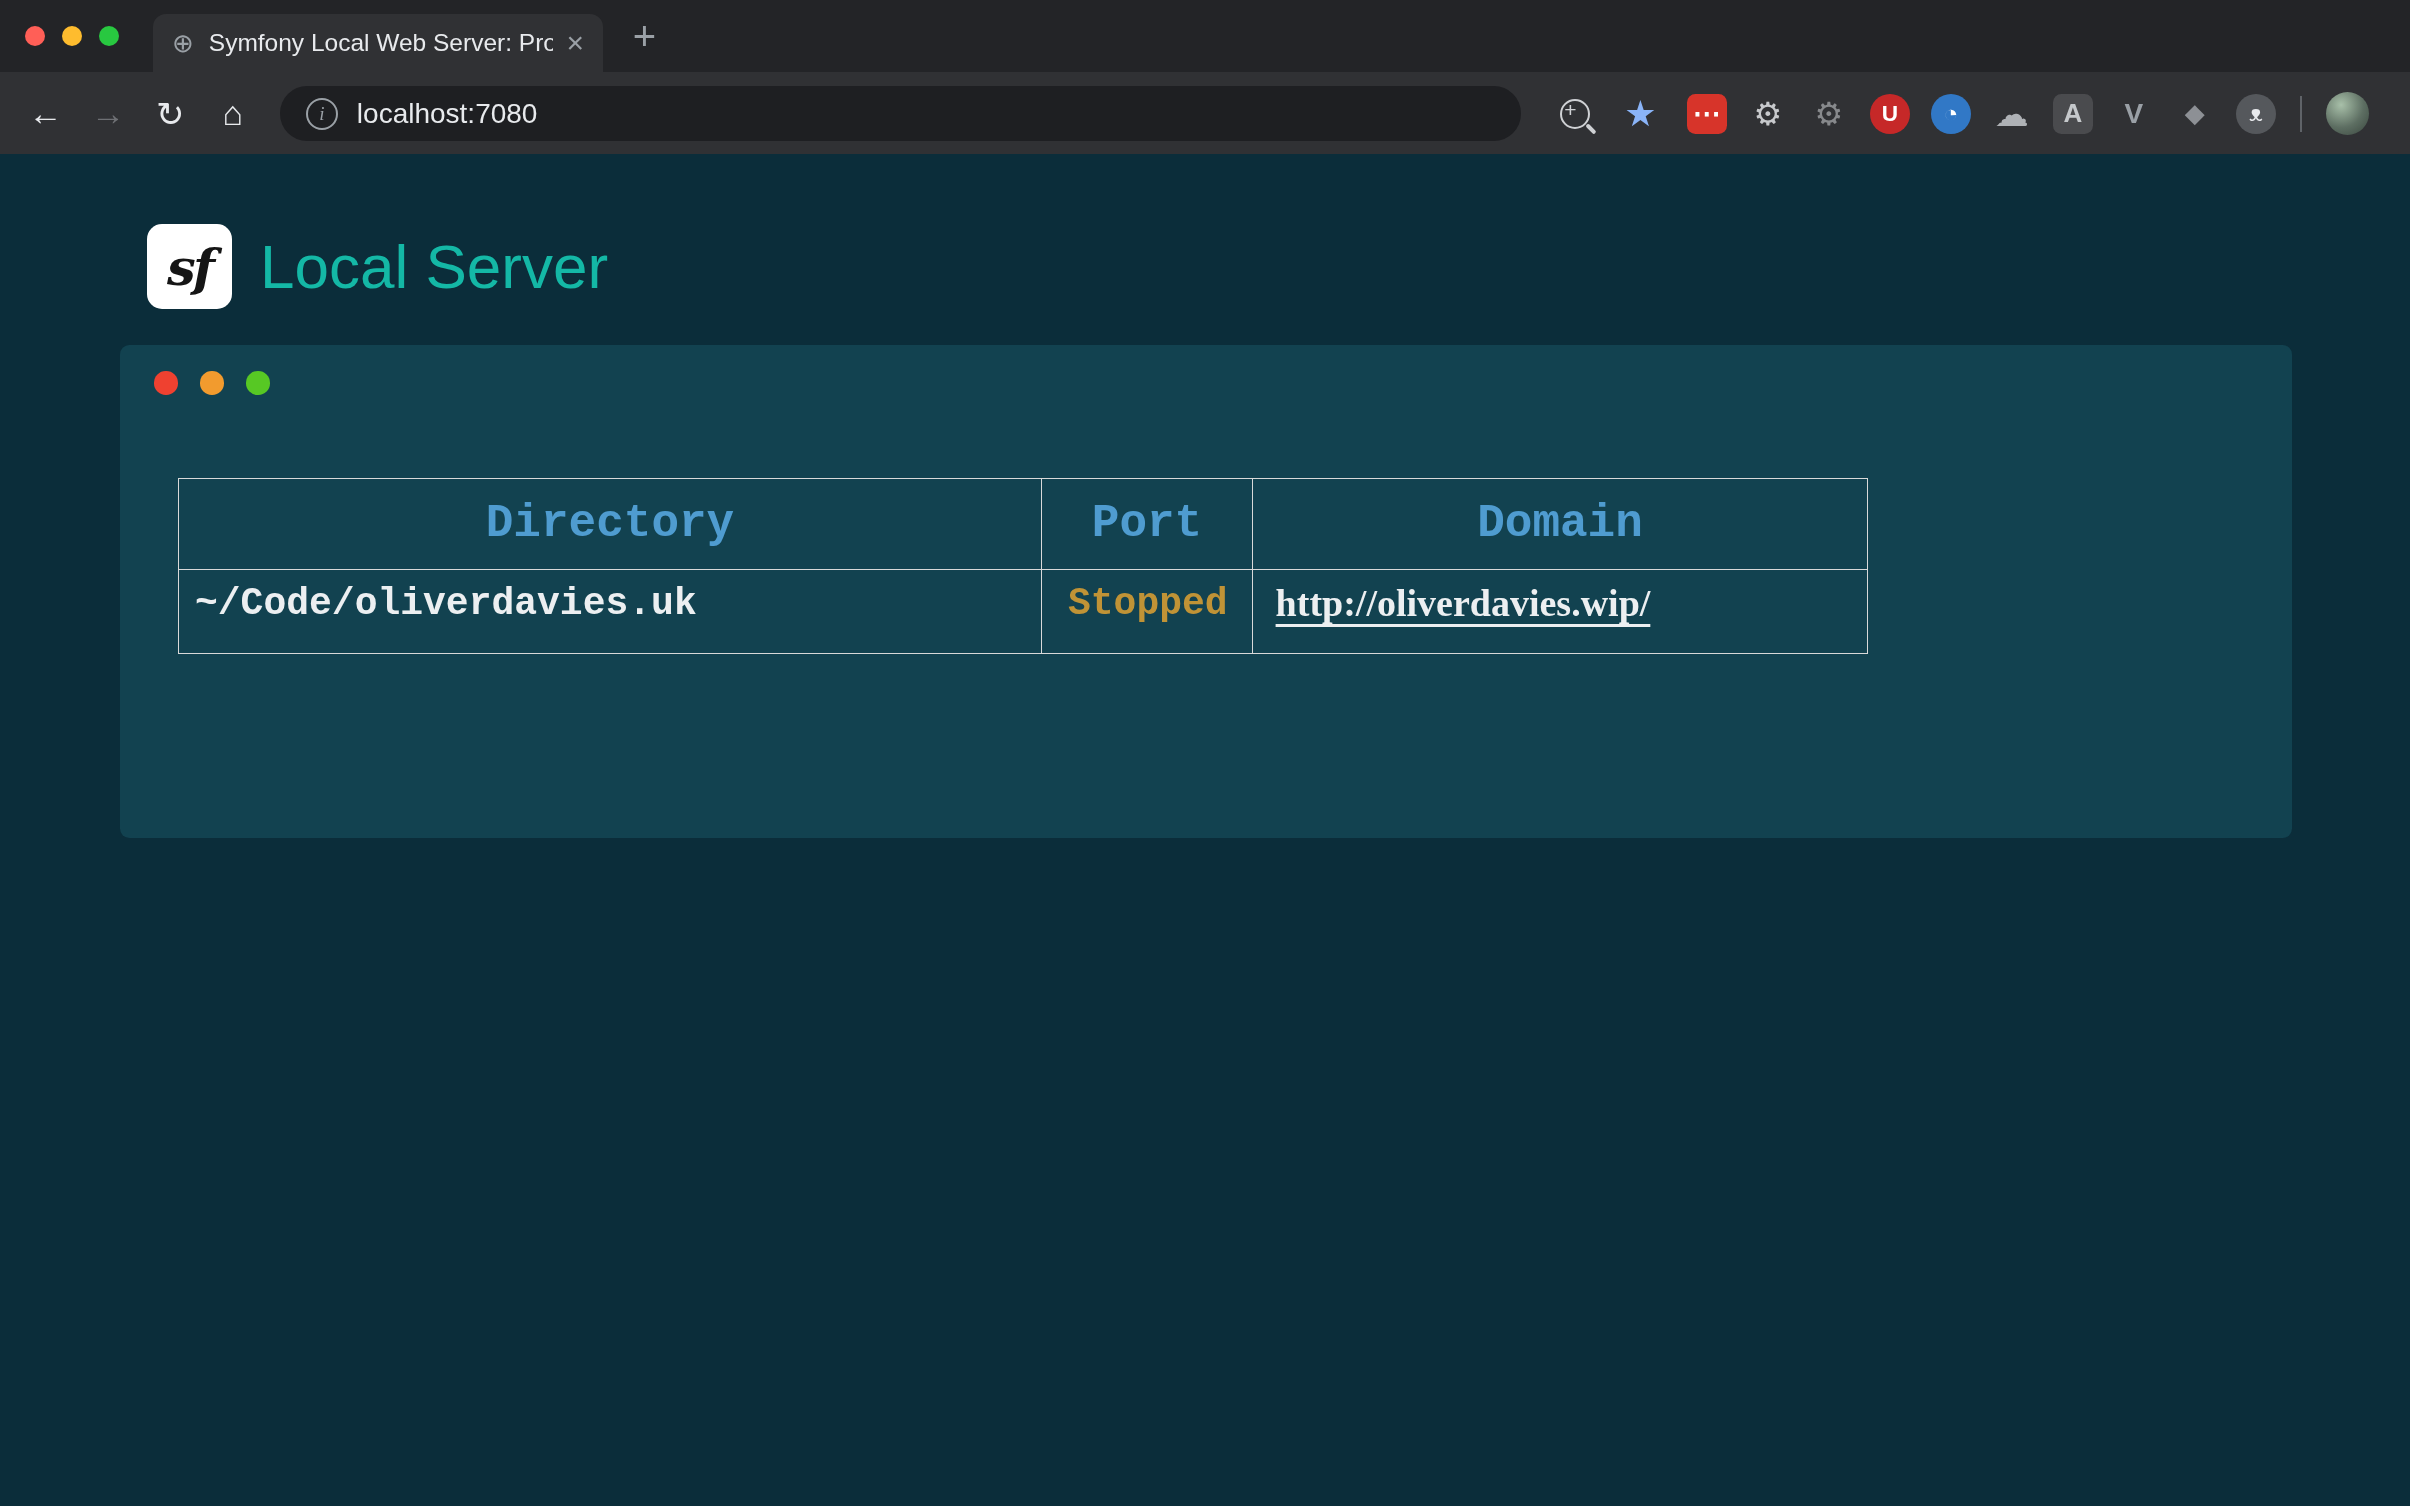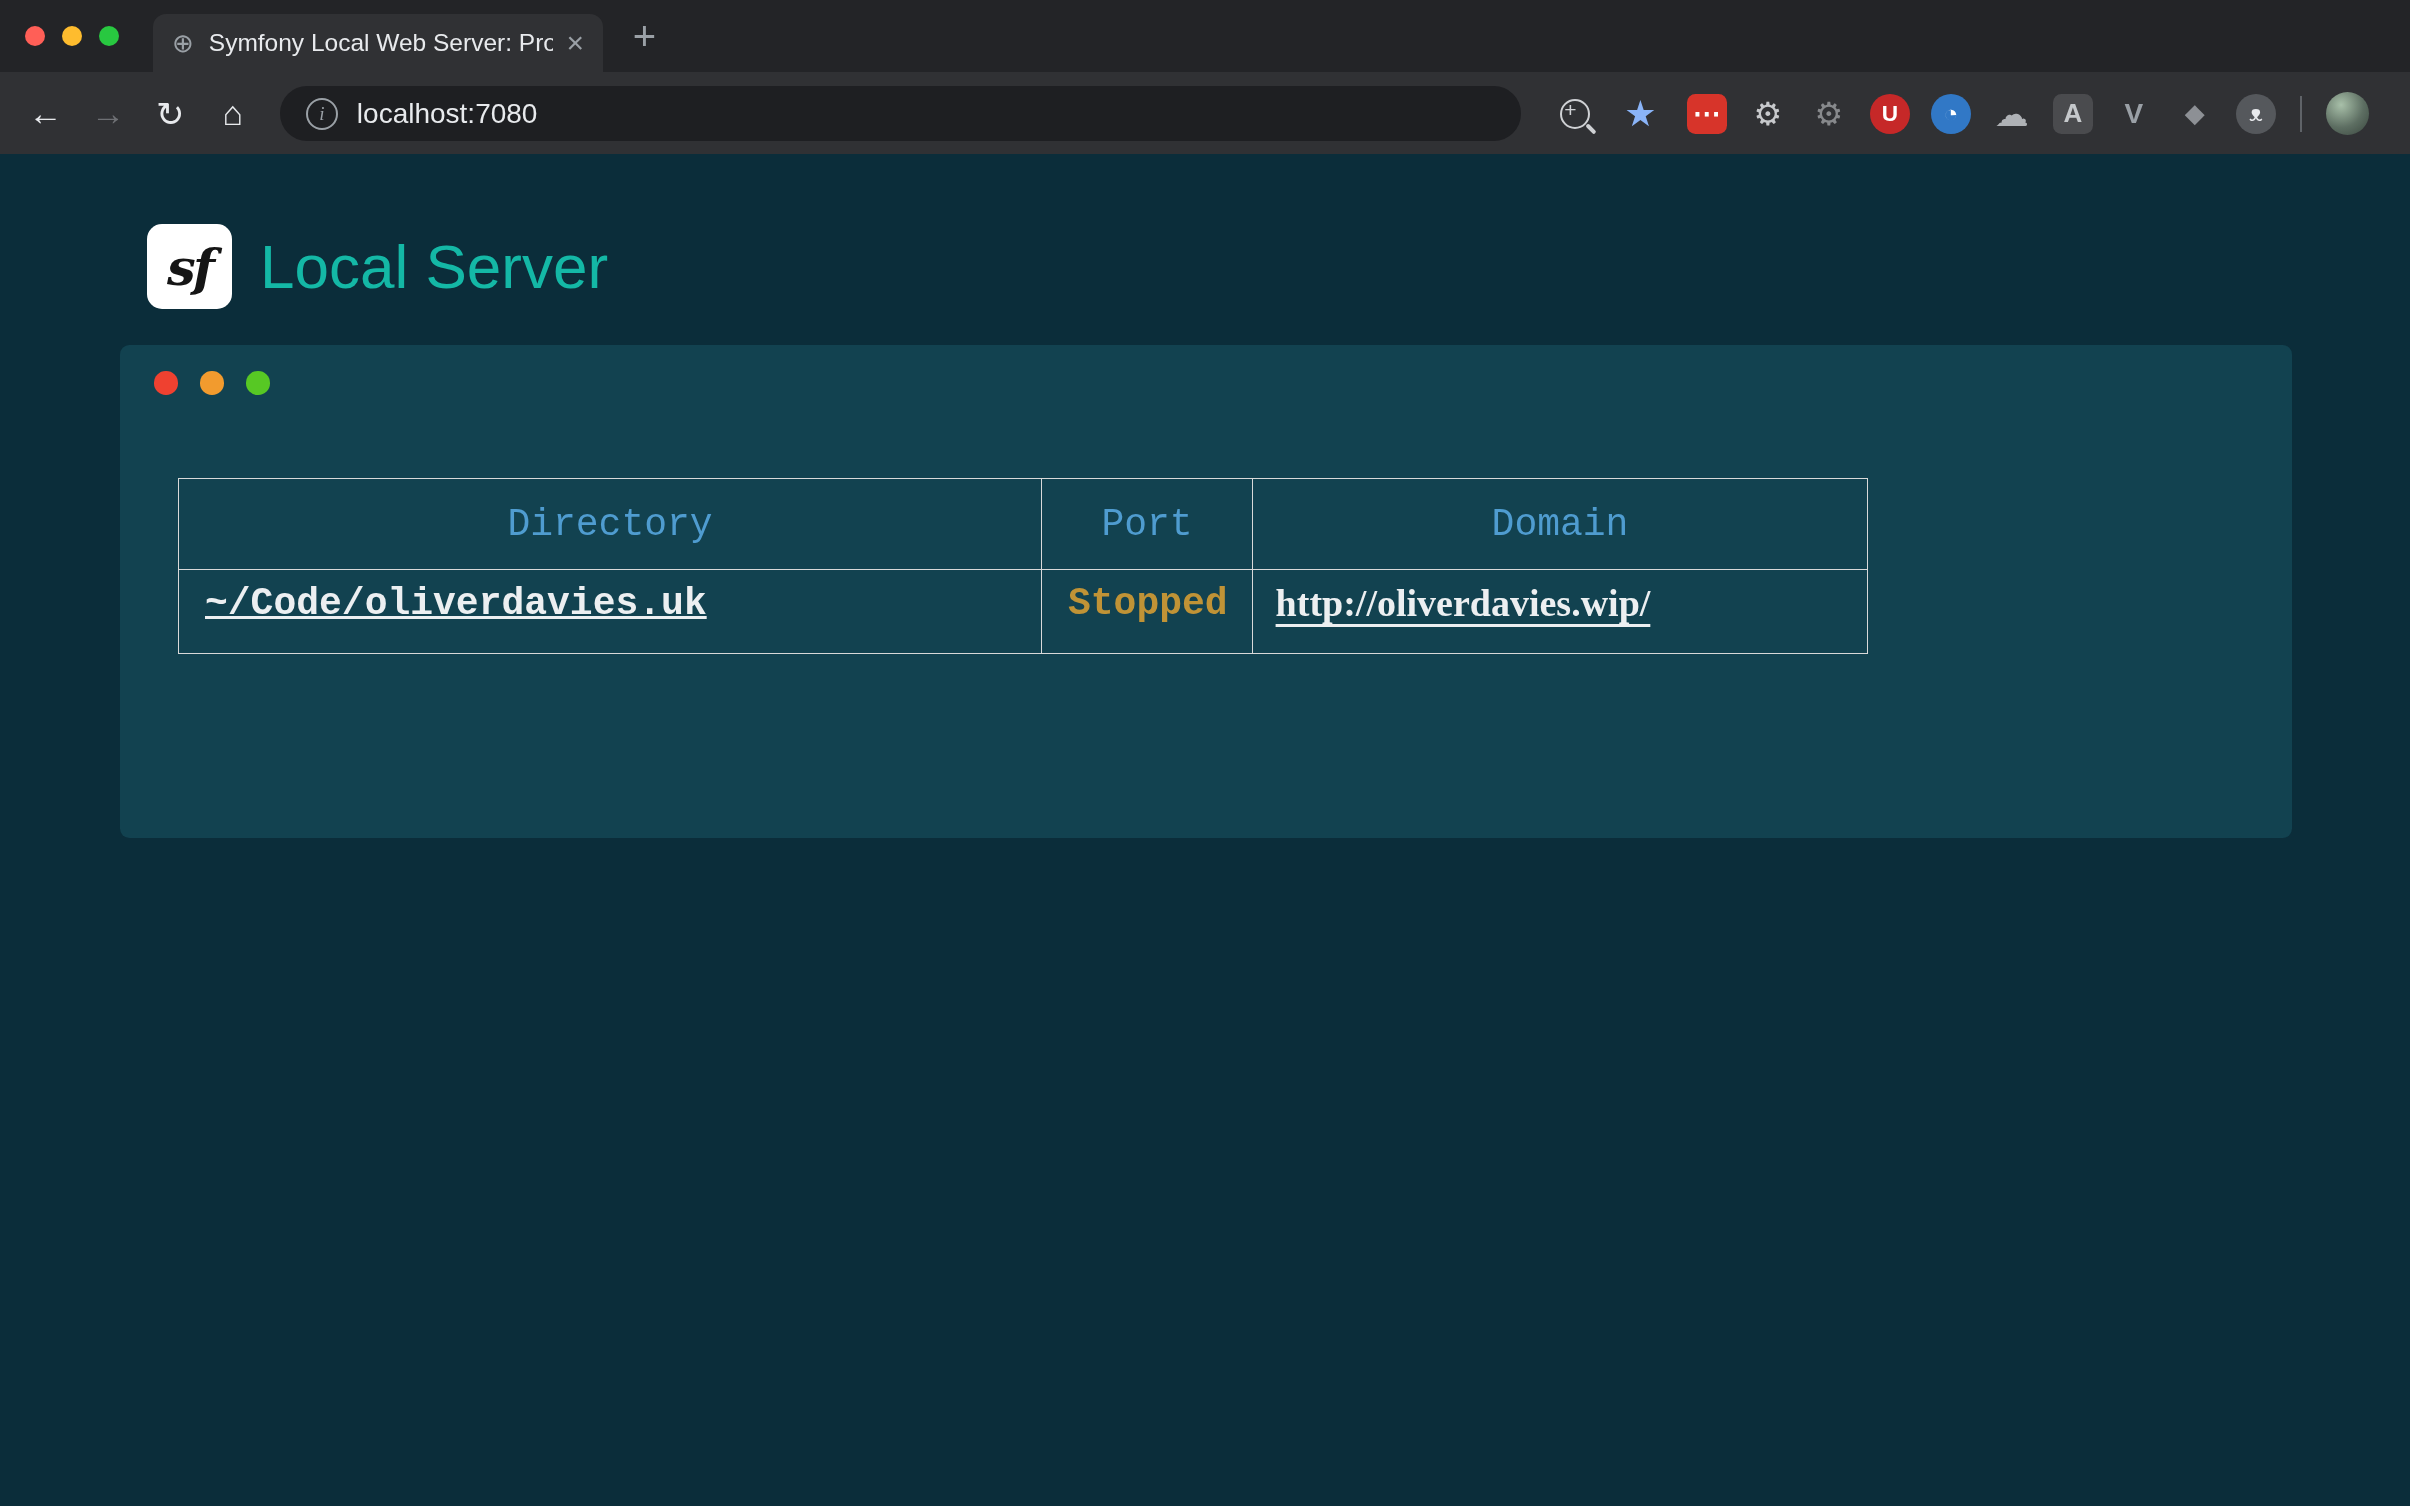--- a/index.html
+++ b/index.html
@@ -59,25 +59,25 @@
   .page-title{margin:0;color:#14b8a6;font-size:62px;font-weight:400;}
 
   .panel{position:absolute;left:120px;top:191px;width:2172px;height:493px;background:var(--panel_bg,#124250);border-radius:9.4px;}
   .panel-dots{position:absolute;left:34px;top:26px;display:flex;gap:22.6px;}
   .pdot{width:23.5px;height:23.5px;border-radius:50%;}
   .pdot.r{background:var(--dot_red,#ef4130);} .pdot.o{background:var(--dot_orange,#f29b2e);} .pdot.g{background:var(--dot_green,#57c824);}
 
   .srv-table{position:absolute;left:58px;top:133px;border-collapse:collapse;table-layout:fixed;width:1688px;
              font-family:"Liberation Mono","DejaVu Sans Mono",monospace;font-weight:bold;border:1.9px solid var(--table_border,#d9d9d9);}
   .col-dir{width:863px;} .col-port{width:211px;} .col-domain{width:615px;}
-  .srv-table th{height:88px;font-size:38px;font-weight:normal;color:var(--header_blue,#4f9cd0);text-align:center;
+  .srv-table th{height:88px;font-size:46px;font-weight:bold;color:var(--header_blue,#4f9cd0);text-align:center;
                 border-bottom:1.9px solid var(--table_border,#d9d9d9);}
   .srv-table td{height:64px;font-size:38px;color:var(--table_text,#eceff1);vertical-align:middle;}
   .cell-sep{border-right:1.9px solid var(--table_border,#d9d9d9);}
-  .cell-dir{padding-left:26px;text-align:left;text-decoration:underline;}
+  .cell-dir{padding-left:16px;text-align:left;}
   .cell-port{padding-left:26px;text-align:left;}
   .cell-domain{padding-left:22.6px;text-align:left;font-family:Liberation Serif, serif;}
   .status-stopped{color:var(--stopped_amber,#c09336);}
   .port-link{color:var(--header_blue,#4f9cd0);text-decoration:underline;text-underline-offset:7.5px;text-decoration-thickness:2.8px;}
   .domain-link{color:var(--table_text,#eceff1);text-decoration:underline;text-underline-offset:7.5px;text-decoration-thickness:2.8px;}
   .spacer-row td{height:15px;}
 </style>
 </head>
 <body>
 

